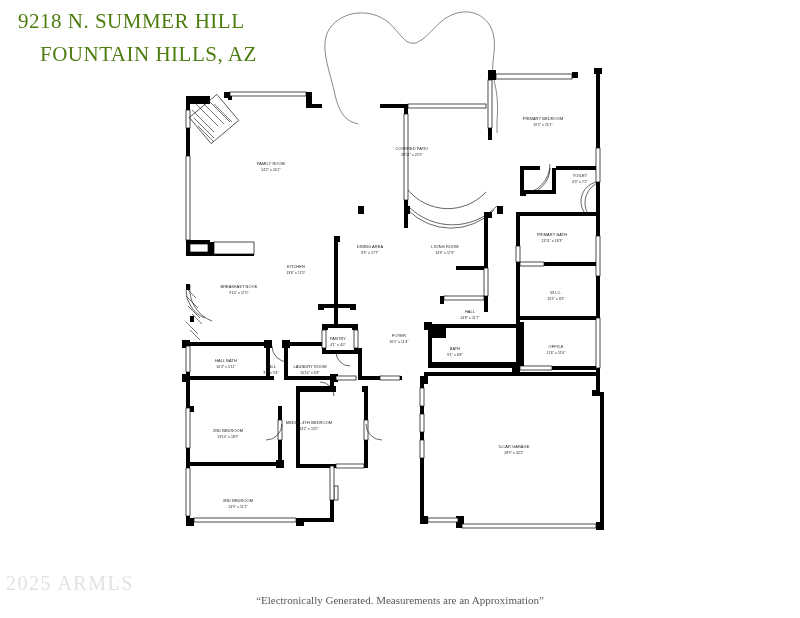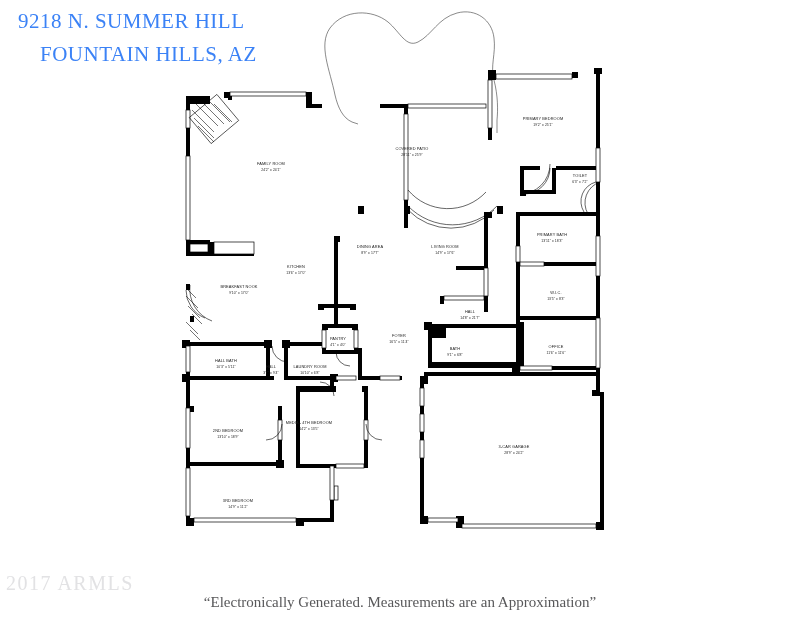--- a/index.html
+++ b/index.html
@@ -18,21 +18,21 @@
     position: absolute;
     left: 0; top: 0;
     width: 800px;
     height: 618px;
   }
   .title-block {
     position: absolute;
     left: 18px;
     top: 8px;
     font-family: "Liberation Serif", serif;
-    color: #3b82f6;
+    color: #4d7c0f;
     letter-spacing: 0.5px;
   }
   .title-line1 {
     font-size: 21px;
     line-height: 26px;
     white-space: nowrap;
     font-weight: 400;
   }
   .title-line2 {
     font-size: 21px;
@@ -42,21 +42,21 @@
     font-weight: 400;
     margin-top: 7px;
   }
   .footer-note {
     position: absolute;
     left: 0;
     right: 0;
     top: 594px;
     text-align: center;
     font-family: "Liberation Serif", serif;
-    font-size: 15px;
+    font-size: 11px;
     color: #58585a;
   }
   .watermark {
     position: absolute;
     left: 6px;
     top: 572px;
     font-family: "Liberation Serif", serif;
     font-size: 20px;
     letter-spacing: 1.5px;
     color: #e2e2e4;
@@ -400,16 +400,16 @@
 
       <text class="lbl" x="238" y="502">3RD BEDROOM</text>
       <text class="dim" x="238" y="507.5">14'9" x 11'2"</text>
 
       <text class="lbl" x="514" y="448">3-CAR GARAGE</text>
       <text class="dim" x="514" y="453.5">28'9" x 24'2"</text>
     </g>
 
   </svg>
 
-  <div class="watermark">2017 ARMLS</div>
+  <div class="watermark">2025 ARMLS</div>
   <div class="footer-note">“Electronically Generated.  Measurements are an Approximation”</div>
 
 </div>
 
 </body></html>

